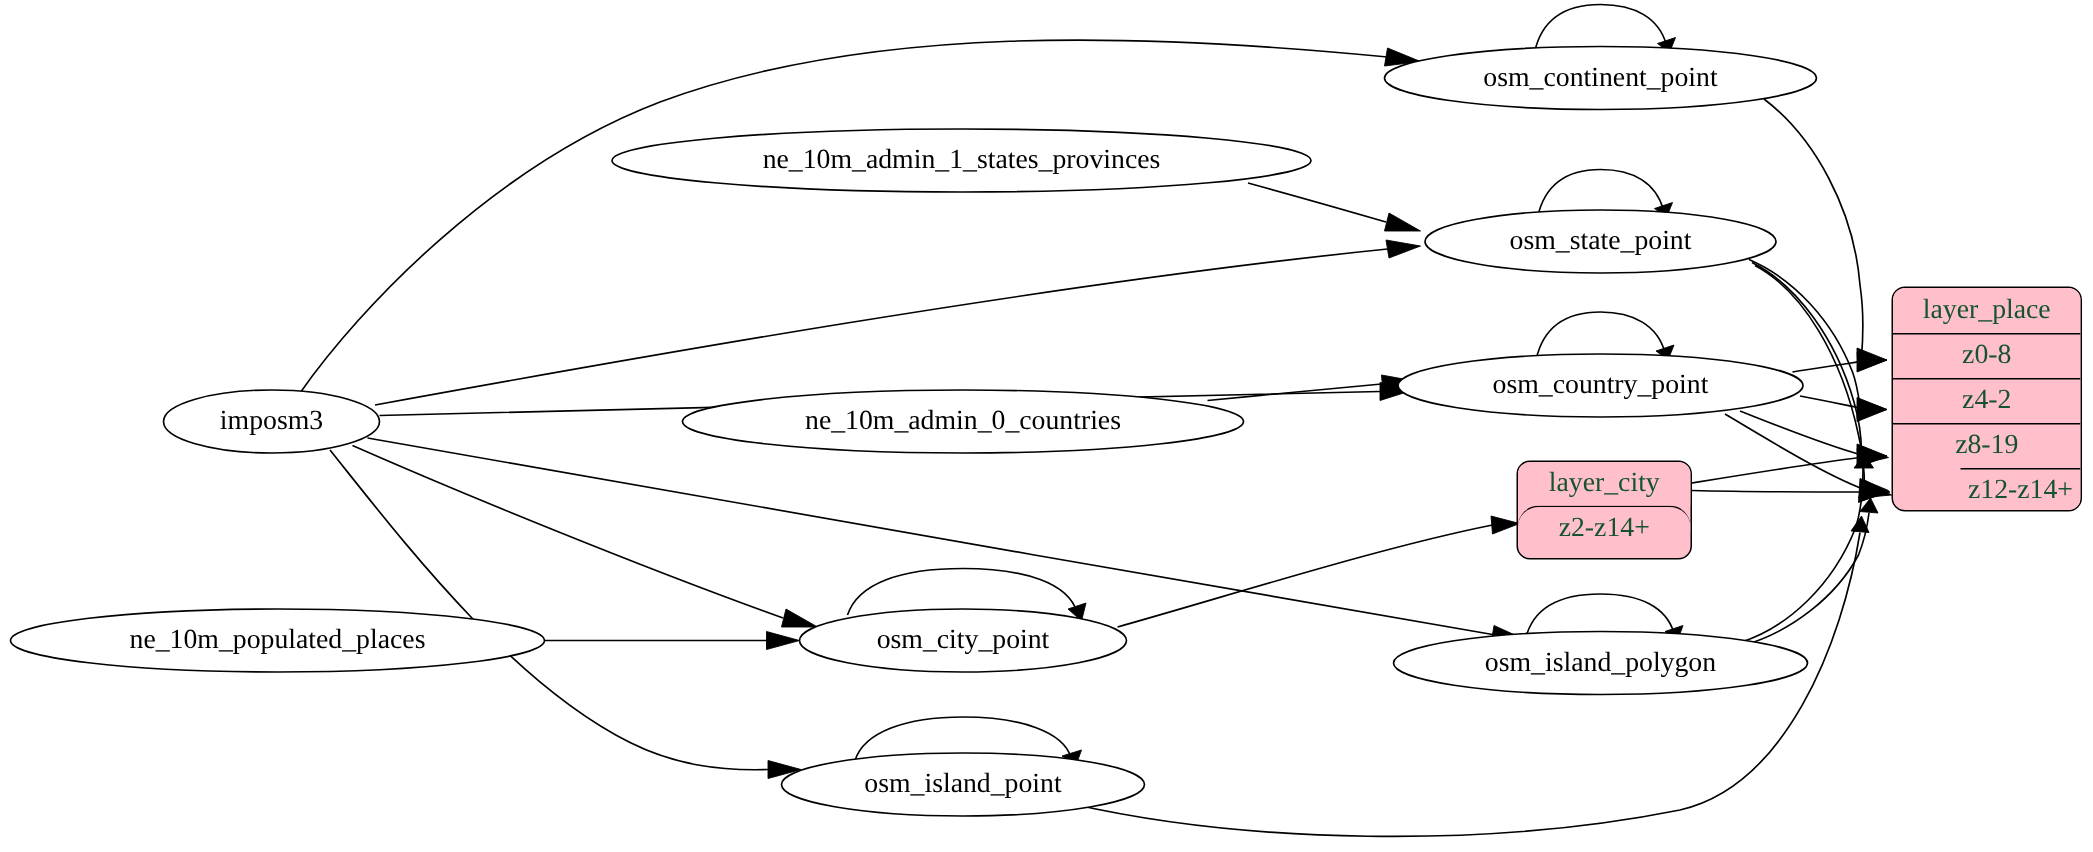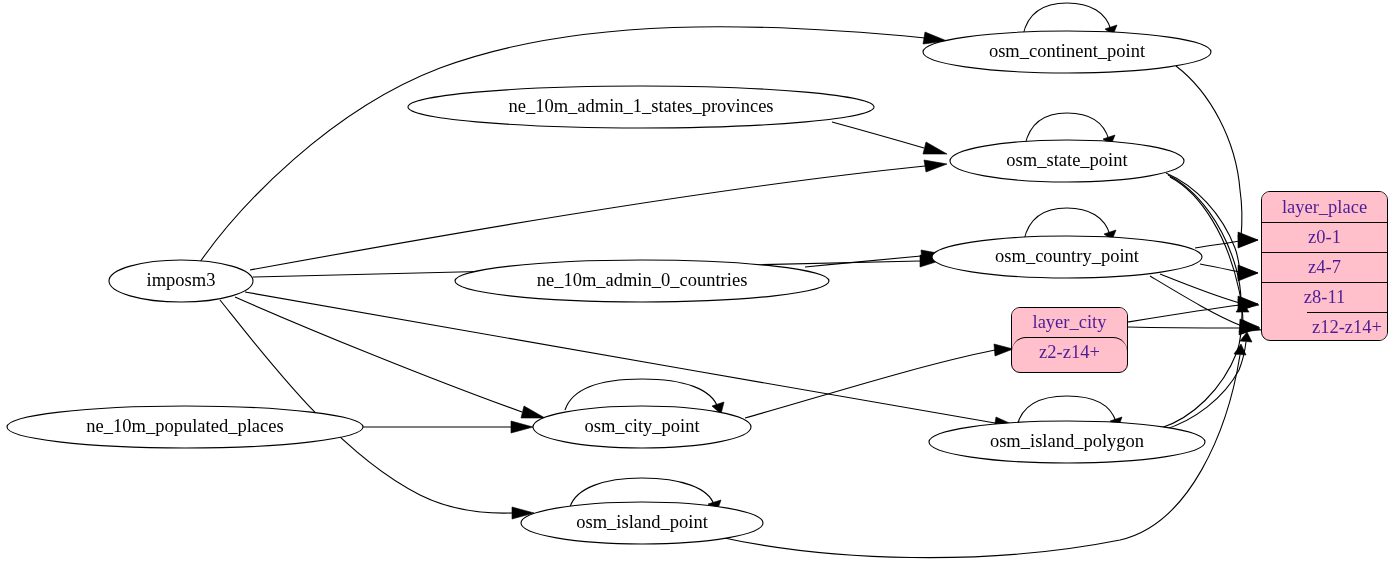--- a/index.html
+++ b/index.html
@@ -55,21 +55,21 @@
     background: #ffc0cb;
     overflow: hidden;
   }
   .record-row {
     box-sizing: border-box;
     display: flex;
     align-items: center;
     justify-content: center;
     font-family: "Liberation Serif", "DejaVu Serif", serif;
     font-size: 18.5px;
-    color: #4c1d95;
+    color: #14532d;
     background: #ffc0cb;
     white-space: nowrap;
   }
   .record-row + .record-row {
     border-top: 1.3px solid #000000;
   }
 </style>
 </head>
 <body>
 
@@ -218,23 +218,23 @@
       <g>
         <ellipse class="node-ellipse" cx="642" cy="523" rx="121" ry="21"></ellipse>
         <text class="node-label" x="642" y="524">osm_island_point</text>
       </g>
 
     </g>
   </svg>
 
   <div class="record-box" style="left:1261px; top:191px; width:127px; height:150px;">
     <div class="record-row" style="height:30px;">layer_place</div>
-    <div class="record-row" style="height:30px;">z0-1</div>
-    <div class="record-row" style="height:30px;">z4-7</div>
-    <div class="record-row" style="height:30px;">z8-11</div>
+    <div class="record-row" style="height:30px;">z0-8</div>
+    <div class="record-row" style="height:30px;">z4-2</div>
+    <div class="record-row" style="height:30px;">z8-19</div>
     <div class="record-row" style="height:30px;margin-left:45px;">z12-z14+</div>
   </div>
 
   <div class="record-box" style="left:1011px; top:307px; width:117px; height:66px;">
     <div class="record-row" style="height:29px;">layer_city</div>
     <div class="record-row" style="height:29px;border-radius:14px;">z2-z14+</div>
   </div>
 
 </div>
 

